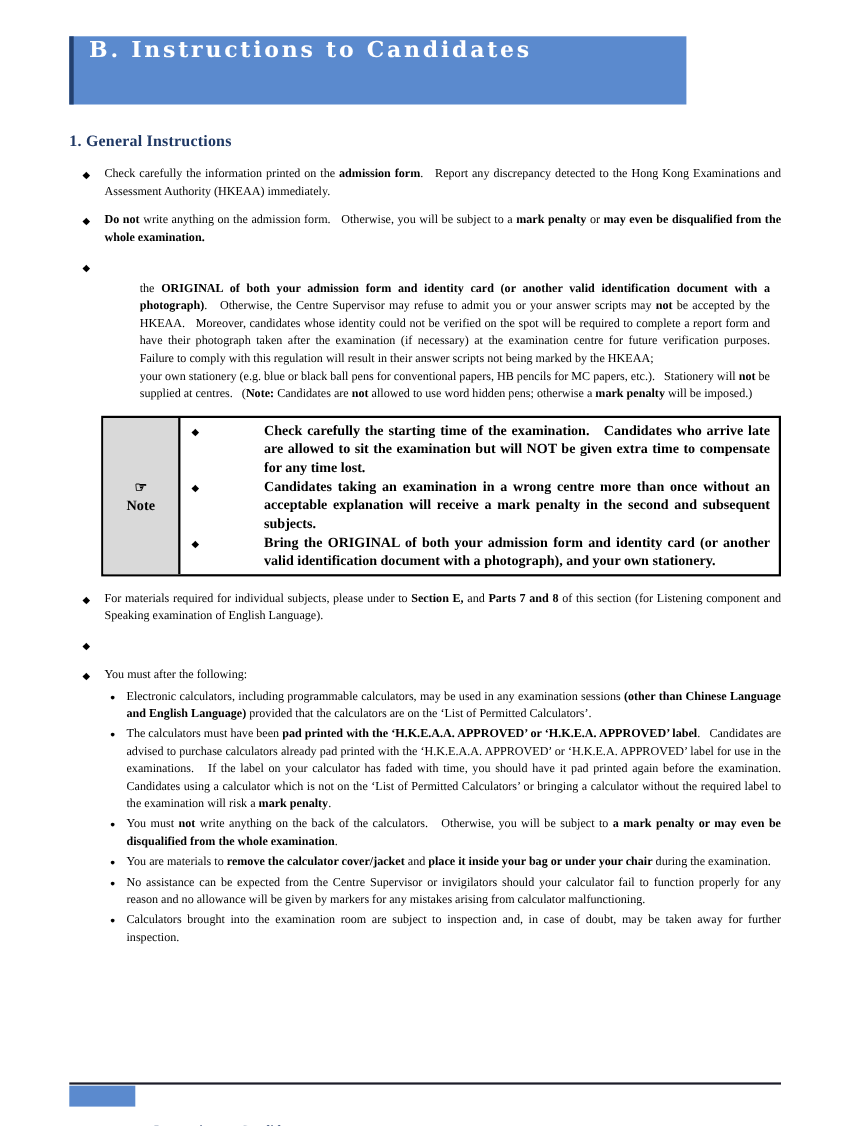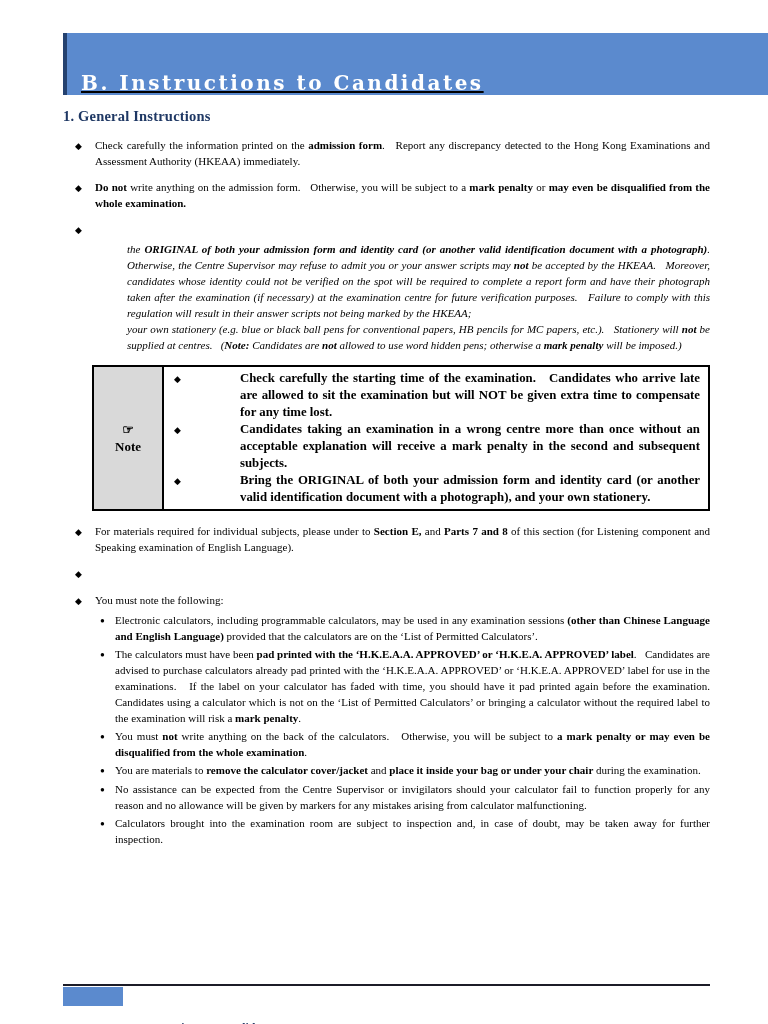--- a/index.html
+++ b/index.html
@@ -5,40 +5,40 @@
   html,body{margin:0;padding:0;}
   body{
     width:768px;height:1024px;background:#ffffff;
     font-family:"Liberation Serif", serif;color:#000;
     position:relative;overflow:hidden;
   }
   .page{position:absolute;inset:0;background:#fff;}
 
   
   .titlebar{
-    position:absolute;left:63px;top:33px;width:705px;height:62px;
+    position:absolute;left:63px;top:33px;width:561px;height:62px;
     background:#5b8ace;border-left:4px solid #24416f;box-sizing:border-box;
-    display:flex;align-items:flex-end;text-decoration:underline;
+    display:flex;align-items:flex-start;
   }
   .titlebar h1{
     margin:0 0 0 14px;color:#ffffff;
     font-family:"DejaVu Serif", serif;
     font-size:20px;font-weight:bold;letter-spacing:2.5px;
   }
 
   
   .content{position:absolute;left:63px;top:104px;width:647px;}
   h2.section-heading{
-    margin:4px 0 12px 0;color:#1f3864;
+    margin:17px 0 12px 0;color:#1f3864;
     font-size:14.5px;font-weight:bold;letter-spacing:.2px;
   }
 
   .row{display:flex;align-items:flex-start;margin:0 0 10px 0;}
   .row.tight{margin-bottom:3px;}
-  .row.indent{margin:0 0 0 64px;font-style:italic;}
+  .row.indent{margin:0 10px 0 64px;}
   .row.indent.gap{margin-bottom:12px;}
   .row.sub{margin:0 0 2px 37px;}
   .row.bullet{padding-left:12px;}
 
   .marker{
     flex:0 0 auto;color:#000;text-align:left;
   }
   .bullet > .marker{width:20px;font-size:9px;line-height:16px;padding-top:1px;}
   .sub > .marker{width:15px;font-size:8px;line-height:16px;padding-top:1px;}
 
@@ -123,21 +123,21 @@
         </div>
         <div class="row bullet">
           <span class="marker">◆</span>
           <div class="txt"><span>For materials required for individual subjects, please under to </span><span class="bold">Section E,</span><span> and </span><span class="bold">Parts 7 and 8</span><span> of this section (for Listening component and Speaking examination of English Language).</span></div>
         </div>
         <div class="row bullet">
           <span class="marker">◆</span>
         </div>
         <div class="row bullet tight">
           <span class="marker">◆</span>
-          <div class="txt"><span>You must note the following:</span></div>
+          <div class="txt"><span>You must after the following:</span></div>
         </div>
         <div class="row sub">
           <span class="marker">●</span>
           <div class="txt"><span>Electronic calculators, including programmable calculators, may be used in any examination sessions </span><span class="bold">(other than Chinese Language and English Language)</span><span> provided that the calculators are on the ‘List of Permitted Calculators’.</span></div>
         </div>
         <div class="row sub">
           <span class="marker">●</span>
           <div class="txt"><span>The calculators must have been </span><span class="bold">pad printed with the ‘H.K.E.A.A. APPROVED’ or ‘H.K.E.A. APPROVED’ label</span><span>.   Candidates are advised to purchase calculators already pad printed with the ‘H.K.E.A.A. APPROVED’ or ‘H.K.E.A. APPROVED’ label for use in the examinations.   If the label on your calculator has faded with time, you should have it pad printed again before the examination.   Candidates using a calculator which is not on the ‘List of Permitted Calculators’ or bringing a calculator without the required label to the examination will risk a </span><span class="bold">mark penalty</span><span>.</span></div>
         </div>
         <div class="row sub">

